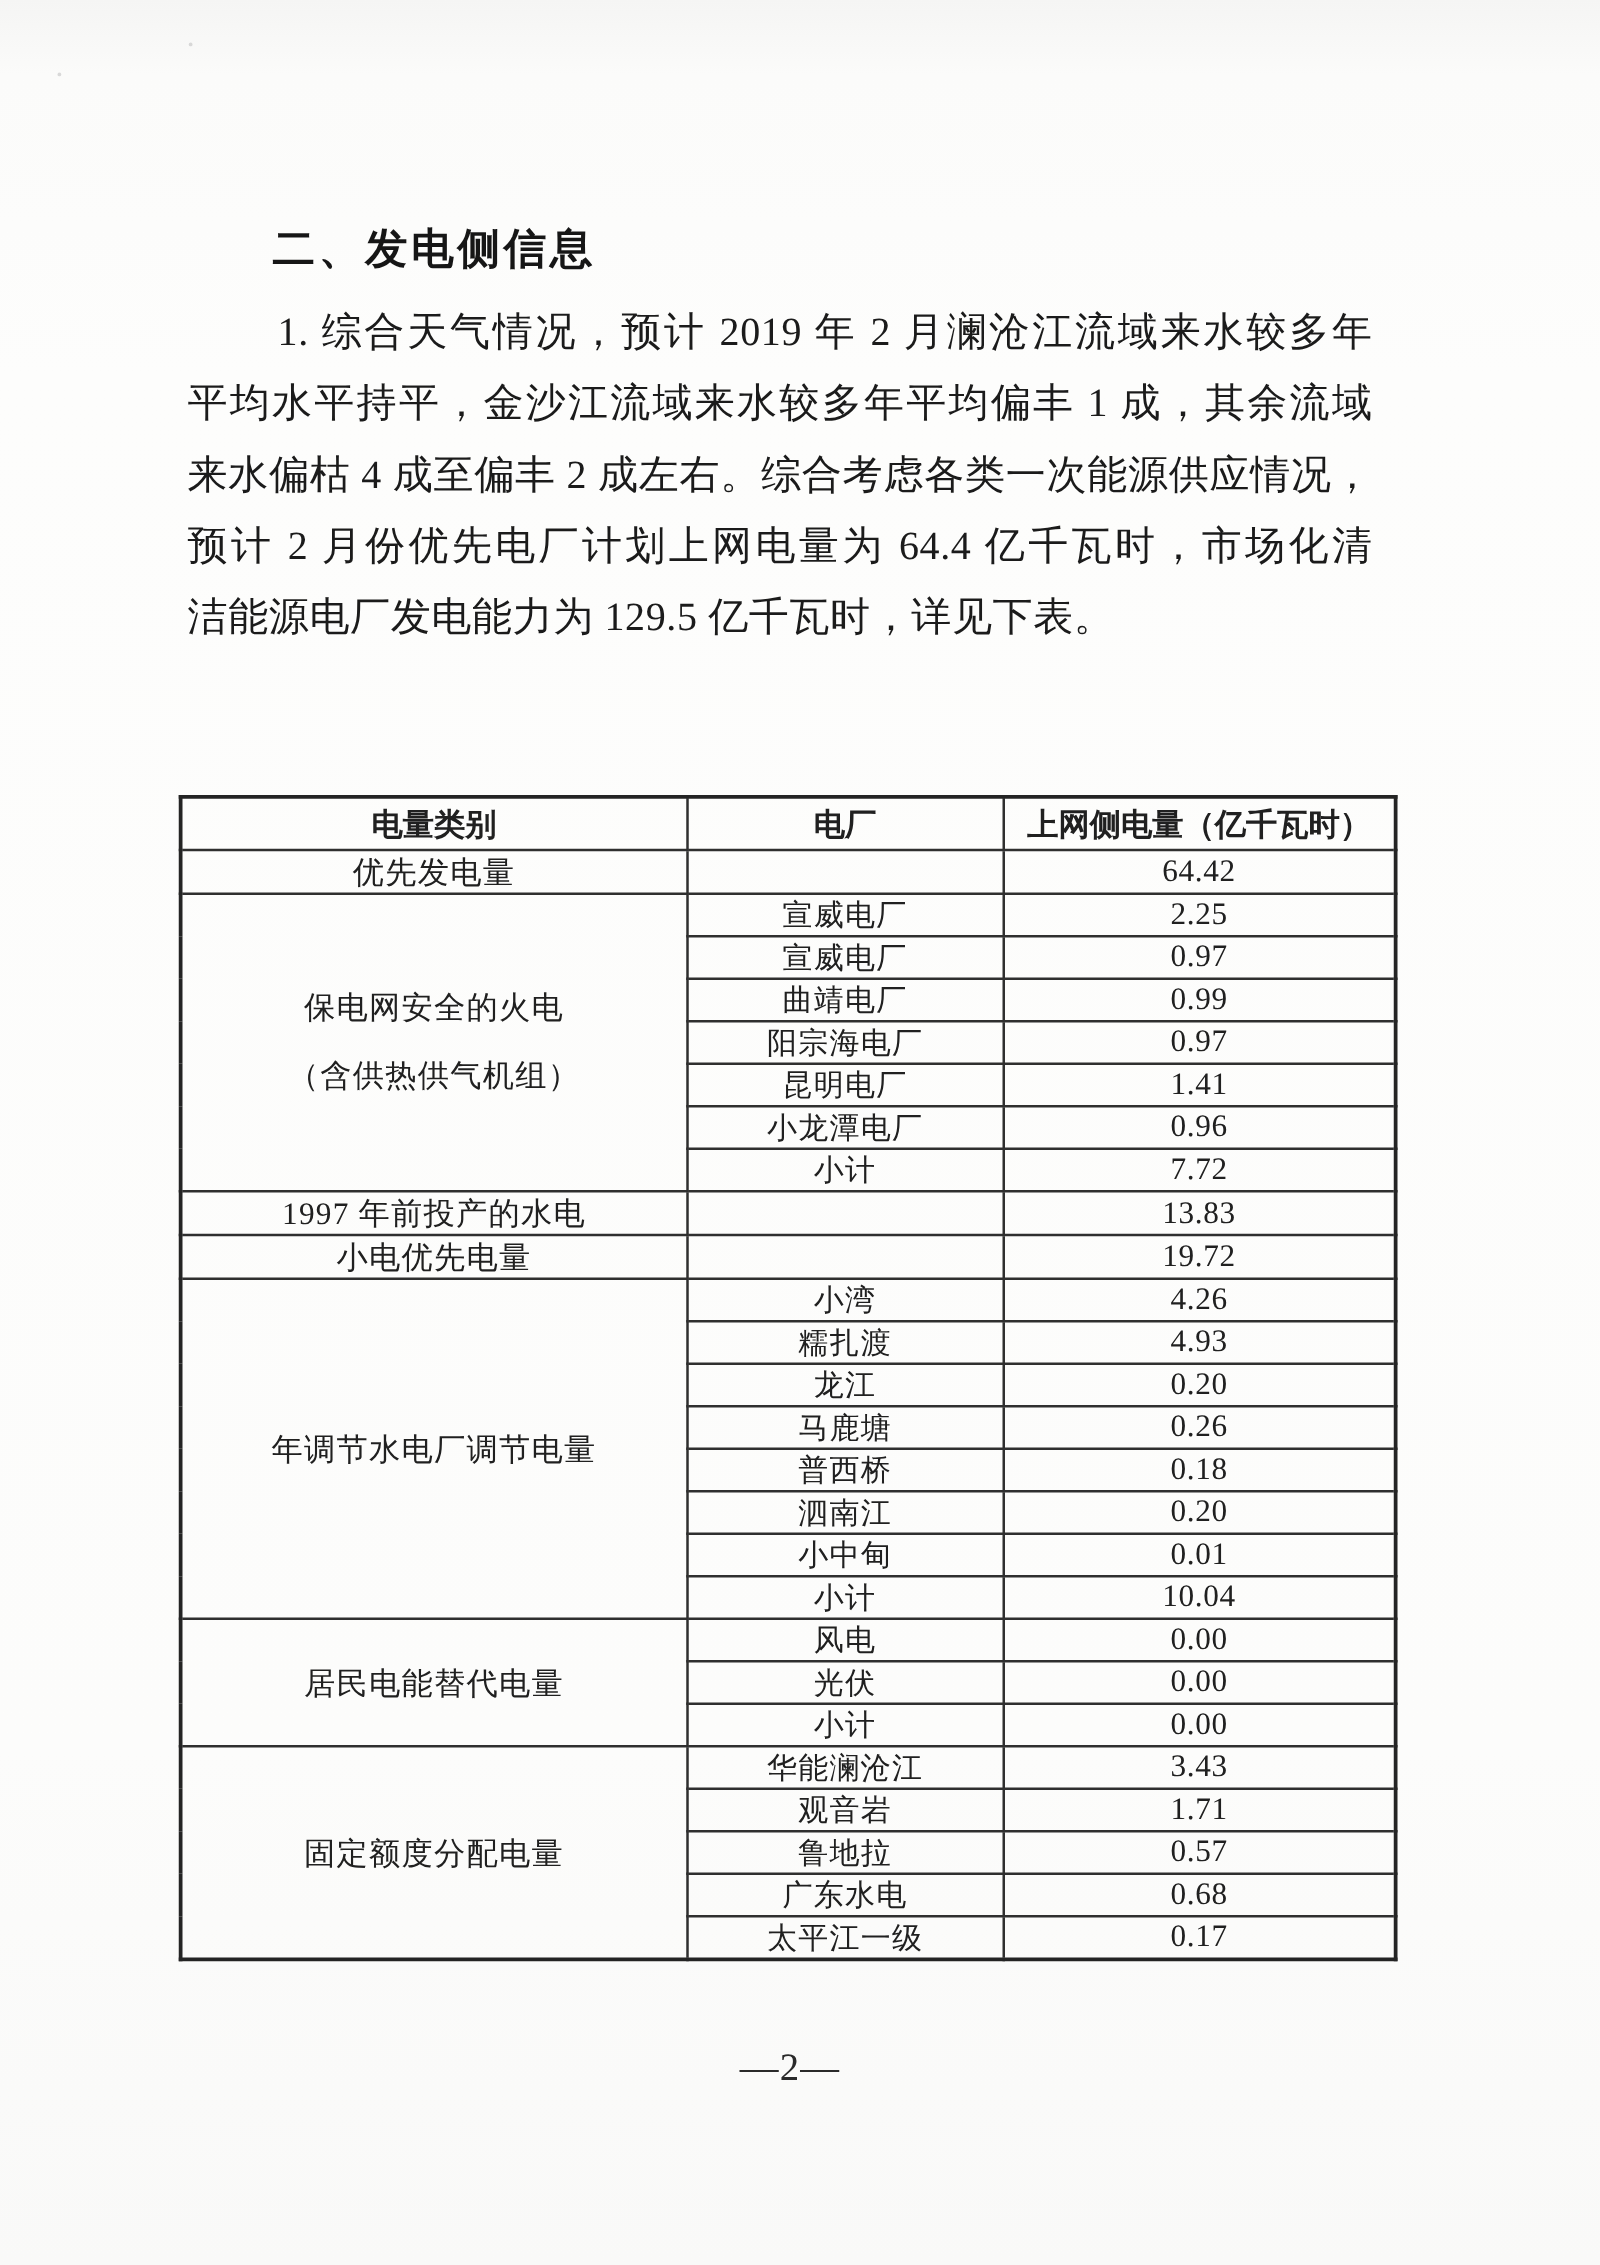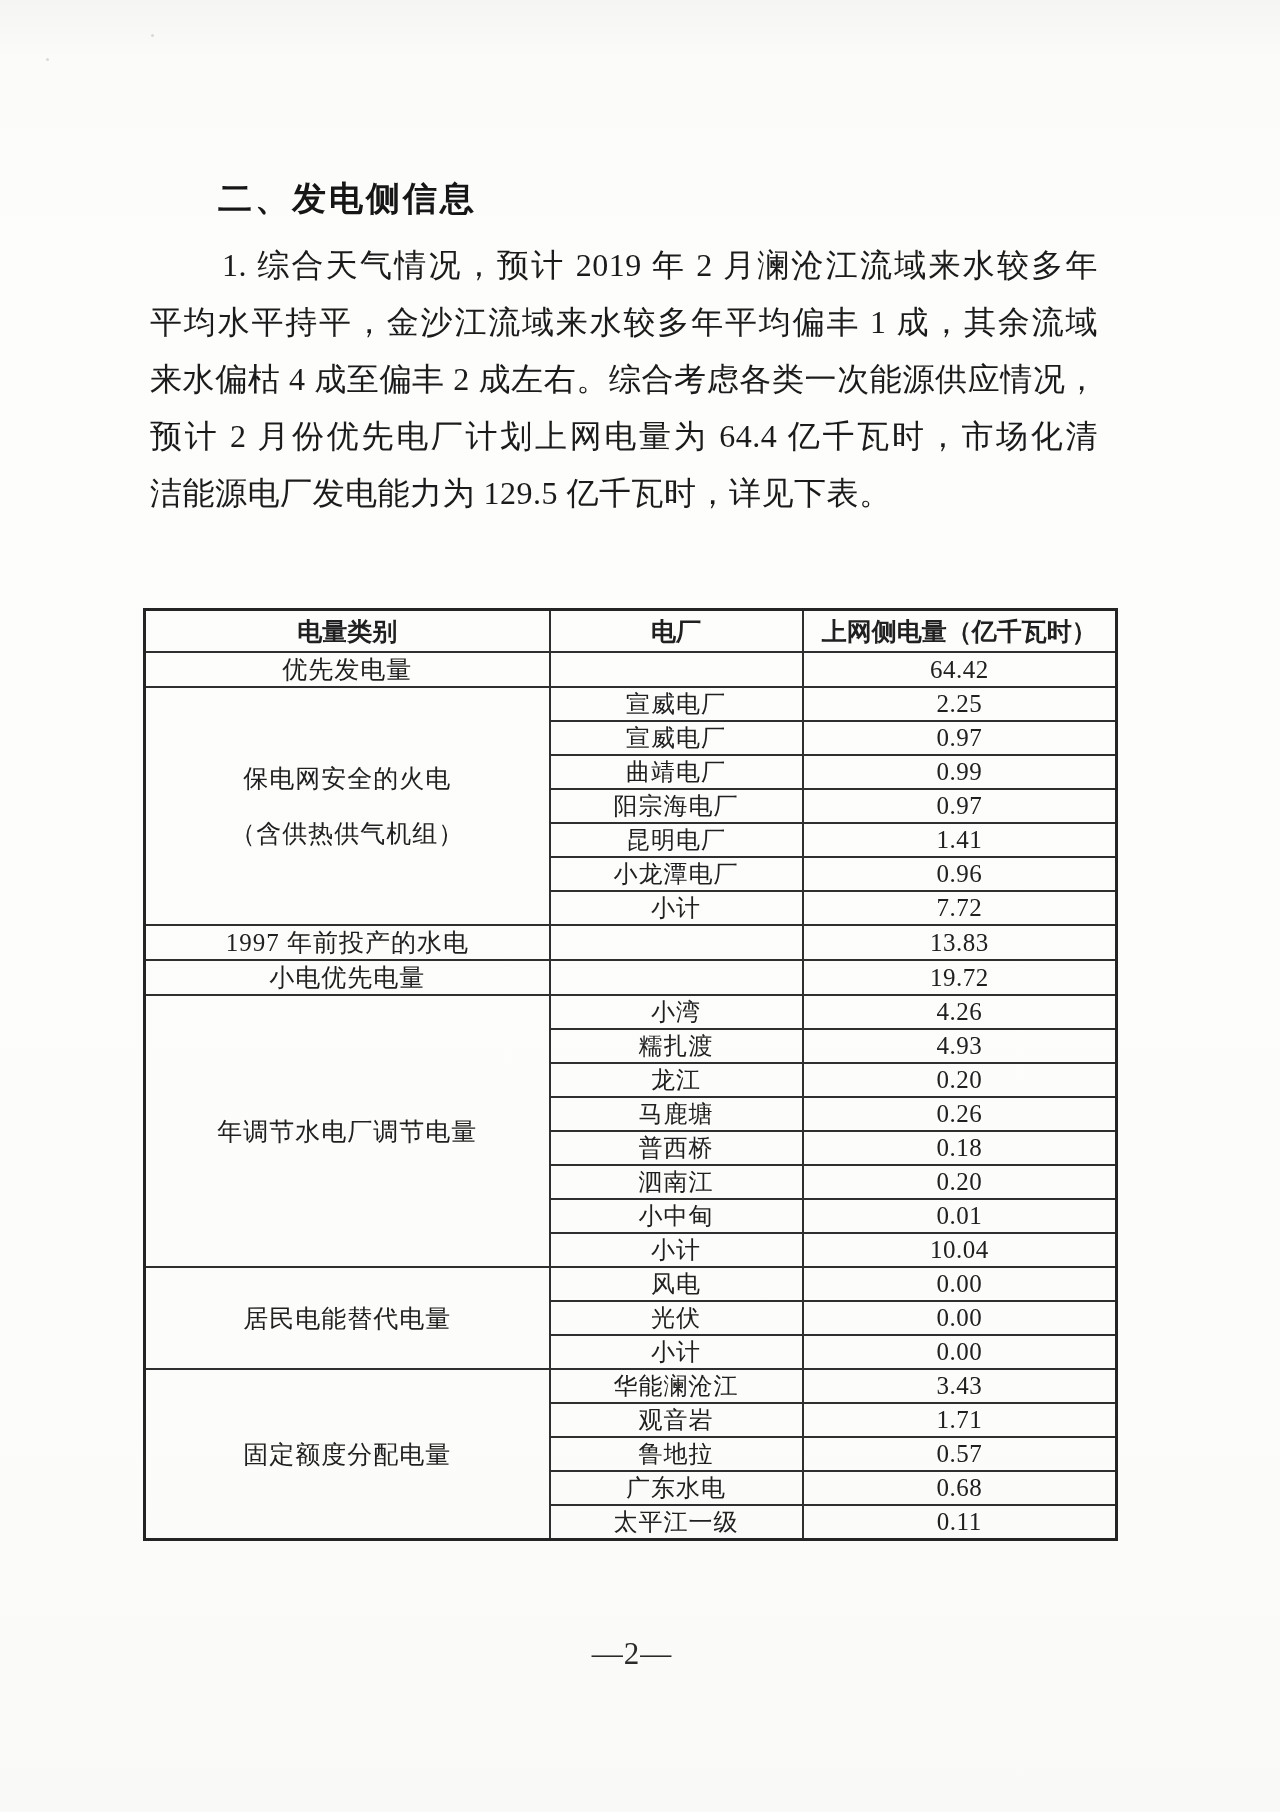--- a/index.html
+++ b/index.html
@@ -42,21 +42,21 @@
     text-align: justify;
     text-align-last: justify;
     white-space: nowrap;
   }
   .pline.indent { text-indent: 72px; }
   .pline.lastline { text-align-last: left; white-space: normal; }
 
   table.power {
     position: absolute;
     left: 143px;
-    top: 608px;
+    top: 636px;
     width: 972px;
     height: 830px;
     border-collapse: collapse;
     table-layout: fixed;
     font-size: 25px;
     color: #202020;
     text-align: center;
     border: 3px solid #242424;
   }
   table.power th, table.power td {
@@ -238,20 +238,20 @@
       <tr>
         <td class="plant">鲁地拉</td>
         <td class="num">0.57</td>
       </tr>
       <tr>
         <td class="plant">广东水电</td>
         <td class="num">0.68</td>
       </tr>
       <tr>
         <td class="plant">太平江一级</td>
-        <td class="num">0.11</td>
+        <td class="num">0.17</td>
       </tr>
     </tbody>
   </table>
 
   <div class="pageno">—2—</div>
 
 </div>
 
 </body></html>

